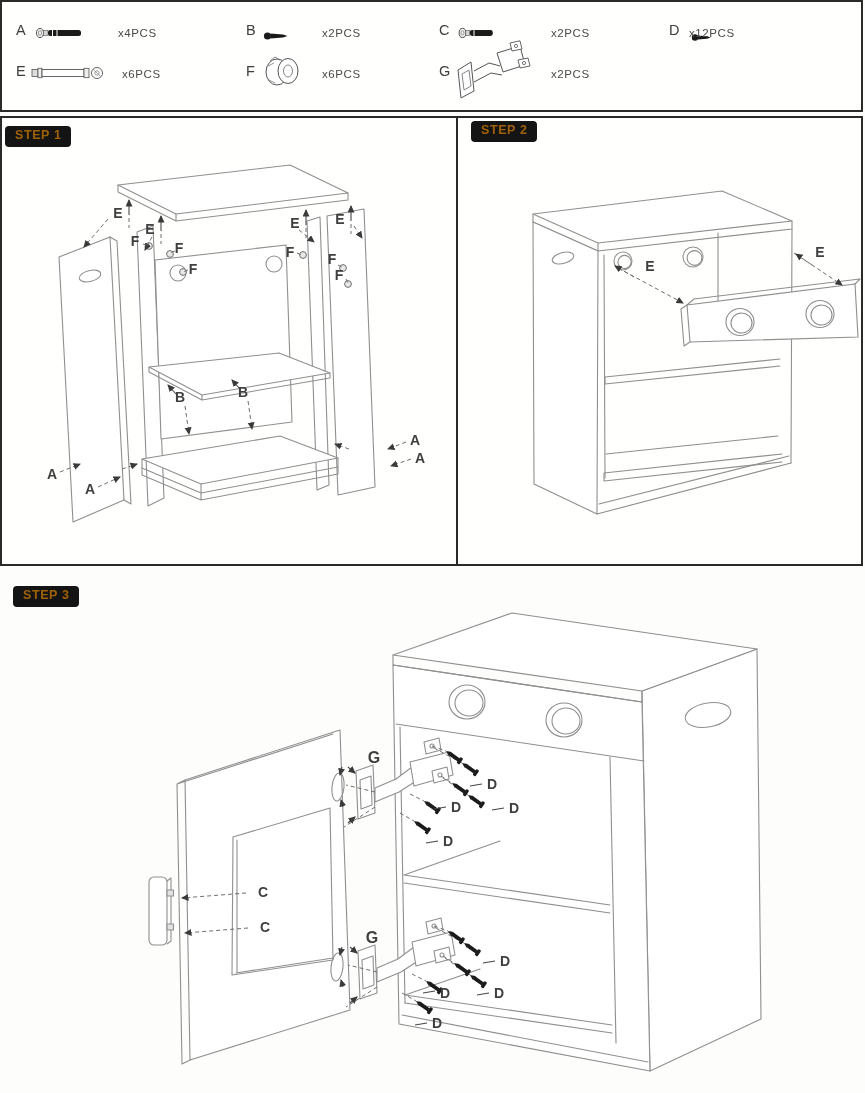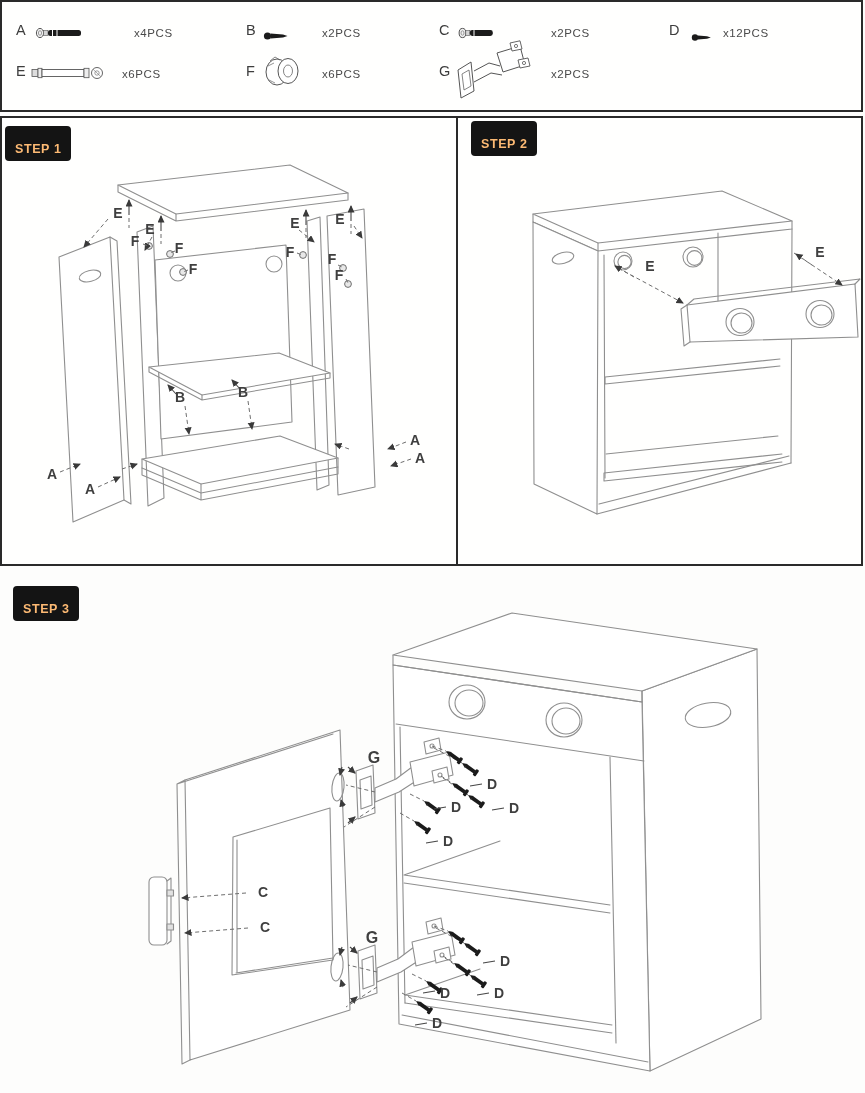--- a/index.html
+++ b/index.html
@@ -2,22 +2,22 @@
 <html><head>
 <meta charset="utf-8">
 <style>
   html,body{margin:0;padding:0;background:#e9e9e9;}
   .page{position:relative;width:865px;height:1093px;background:#fdfdfc;overflow:hidden;
         font-family:"Liberation Sans",sans-serif;}
   .box{position:absolute;border:2px solid #2a2a2a;background:#fffffe;}
   #parts-box{left:0;top:4;width:859px;height:108px;}
   #steps-box{left:0;top:116px;width:859px;height:446px;}
   #panel-divider{position:absolute;left:456px;top:116px;width:2px;height:450px;background:#2a2a2a;}
-  .badge{position:absolute;background:#141414;color:#fdba74;font-size:12.5px;font-weight:bold;
-         letter-spacing:.6px;padding:17px 10px 4px 10px;border-radius:4px;line-height:1.1;}
+  .badge{position:absolute;background:#141414;color:#a16207;font-size:12.5px;font-weight:bold;
+         letter-spacing:.6px;padding:3px 10px 4px 10px;border-radius:4px;line-height:1.1;}
   #badge-step1{left:5px;top:126px;}
   #badge-step2{left:471px;top:121px;}
   #badge-step3{left:13px;top:586px;}
   .part-letter{position:absolute;font-size:14.5px;color:#3d3d3d;font-weight:500;}
   .part-qty{position:absolute;font-size:11.5px;color:#4a4a4a;letter-spacing:.6px;font-weight:500;}
   .part-icon{position:absolute;}
   svg.diagram{position:absolute;}
   #svg-step1{left:2px;top:118px;}
   #svg-step2{left:458px;top:118px;}
   #svg-step3{left:0;top:575px;}
@@ -37,21 +37,21 @@
     <span class="part-icon" style="left:33px;top:24px">
       <svg width="52" height="14" viewBox="0 0 52 14">
         <ellipse cx="5" cy="7" rx="3.6" ry="4.6" fill="#f0f0f0" stroke="#555" stroke-width="1"></ellipse>
         <ellipse cx="5" cy="7" rx="1.6" ry="2.3" fill="none" stroke="#777" stroke-width=".7"></ellipse>
         <rect x="8.5" y="4.6" width="4.5" height="4.8" fill="#d4d4d4" stroke="#555" stroke-width=".6"></rect>
         <rect x="13" y="4" width="33" height="6" rx="2.5" fill="#1b1b1b"></rect>
         <line x1="17.5" y1="4" x2="17.5" y2="10" stroke="#fff" stroke-width="1"></line>
         <line x1="22" y1="4" x2="22" y2="10" stroke="#fff" stroke-width="1"></line>
       </svg>
     </span>
-    <span class="part-qty" style="left:132px;top:25px">x4PCS</span>
+    <span class="part-qty" style="left:116px;top:25px">x4PCS</span>
 
     <span class="part-letter" style="left:244px;top:20px">B</span>
     <span class="part-icon" style="left:261px;top:25px">
       <svg width="27" height="10" viewBox="0 0 27 10">
         <circle cx="4.5" cy="5" r="3.6" fill="#1b1b1b"></circle>
         <polygon points="7.5,2.6 20,3.6 24.5,5 20,6.4 7.5,7.4" fill="#1b1b1b"></polygon>
       </svg>
     </span>
     <span class="part-qty" style="left:320px;top:25px">x2PCS</span>
 
@@ -67,21 +67,21 @@
     </span>
     <span class="part-qty" style="left:549px;top:25px">x2PCS</span>
 
     <span class="part-letter" style="left:667px;top:20px">D</span>
     <span class="part-icon" style="left:689px;top:26px">
       <svg width="22" height="9" viewBox="0 0 22 9">
         <circle cx="4" cy="4.5" r="3.2" fill="#1b1b1b"></circle>
         <polygon points="6.8,2.4 16,3.2 19.8,4.5 16,5.8 6.8,6.6" fill="#1b1b1b"></polygon>
       </svg>
     </span>
-    <span class="part-qty" style="left:721px;top:25px">x12PCS</span>
+    <span class="part-qty" style="left:687px;top:25px">x12PCS</span>
 
     <span class="part-letter" style="left:14px;top:61px">E</span>
     <span class="part-icon" style="left:28px;top:62px">
       <svg width="82" height="18" viewBox="0 0 82 18">
         <rect x="2" y="5.5" width="6" height="7" fill="#ddd" stroke="#555" stroke-width=".8"></rect>
         <rect x="8" y="4.3" width="4" height="9.4" fill="#eee" stroke="#555" stroke-width=".8"></rect>
         <rect x="12" y="5.5" width="42" height="7" fill="#fff" stroke="#555" stroke-width=".9"></rect>
         <rect x="54" y="4.3" width="5" height="9.4" fill="#eee" stroke="#555" stroke-width=".8"></rect>
         <circle cx="67" cy="9" r="5.5" fill="#fff" stroke="#555" stroke-width=".9"></circle>
         <circle cx="67" cy="9" r="2.2" fill="none" stroke="#777" stroke-width=".7"></circle>

